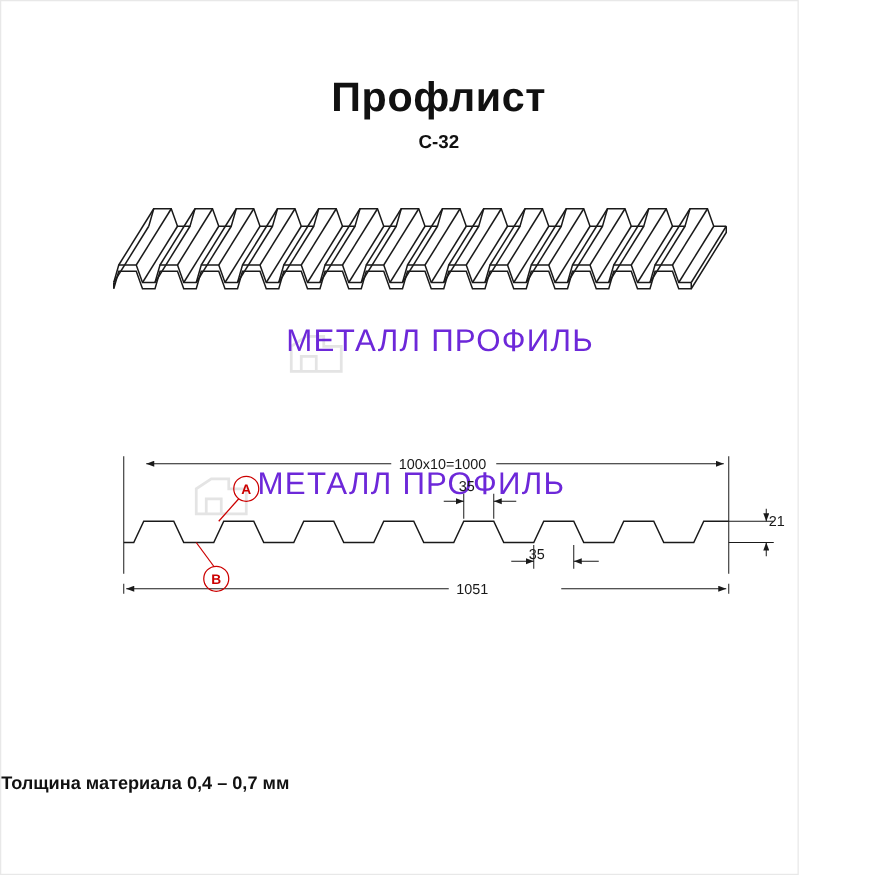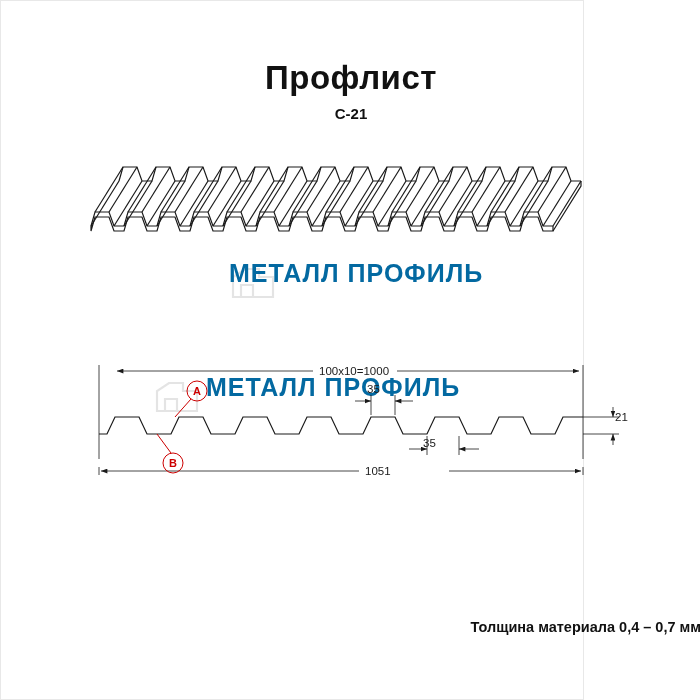--- a/index.html
+++ b/index.html
@@ -10,21 +10,21 @@
     width: 700px;
     height: 700px;
     background: #ffffff;
     font-family: "Liberation Sans", sans-serif;
     color: #1a1a1a;
     overflow: hidden;
     position: relative;
   }
   .page {
     position: relative;
-    width: 584px;
+    width: 639px;
     height: 700px;
     box-sizing: border-box;
     border: 1px solid #e8e8e8;
   }
 
   
   .title {
     position: absolute;
     top: 58px;
     left: 0;
@@ -42,23 +42,23 @@
     width: 700px;
     text-align: center;
     font-size: 15px;
     font-weight: bold;
     color: #111;
   }
 
   
   .wm {
     position: absolute;
-    color: #0369a1;
+    color: #6d28d9;
     font-size: 25px;
-    font-weight: bold;
+    font-weight: normal;
     letter-spacing: 1px;
     white-space: nowrap;
     user-select: none;
     pointer-events: none;
   }
   .wm-1 { top: 258px; left: 228px; }
   .wm-2 { top: 372px; left: 205px; }
   .wm-logo {
     position: absolute;
     pointer-events: none;
@@ -79,21 +79,21 @@
     top: 348px;
     left: 78px;
   }
 
   
   .footer {
     position: absolute;
     top: 618px;
     left: 0;
     width: 700px;
-    text-align: right;
+    text-align: left;
     font-size: 14.5px;
     font-weight: bold;
     color: #111;
   }
 
   svg { display: block; }
   .ln { stroke: #1a1a1a; fill: none; }
   .thin { stroke-width: 0.8; }
   .med { stroke-width: 1.2; }
   .red { stroke: #cc0000; fill: none; stroke-width: 1; }
@@ -108,21 +108,21 @@
     fill: #cc0000;
     font-weight: bold;
   }
 </style>
 </head>
 <body>
 
 <div class="page">
 
   <div class="title">Профлист</div>
-  <div class="subtitle">С-21</div>
+  <div class="subtitle">С-32</div>
 
   <div class="wm-logo wm-logo-1">
     <svg width="56" height="40" viewBox="0 0 56 40">
       <path d="M4 34 L4 14 L16 6 L30 6 L30 14 L44 14 L44 34 Z" fill="none" stroke="#e4e4e4" stroke-width="2.2"></path>
       <path d="M12 34 L12 22 L24 22 L24 34" fill="none" stroke="#e4e4e4" stroke-width="2.2"></path>
     </svg>
   </div>
   <div class="wm wm-1">МЕТАЛЛ ПРОФИЛЬ</div>
 
   <div class="wm-logo wm-logo-2">

